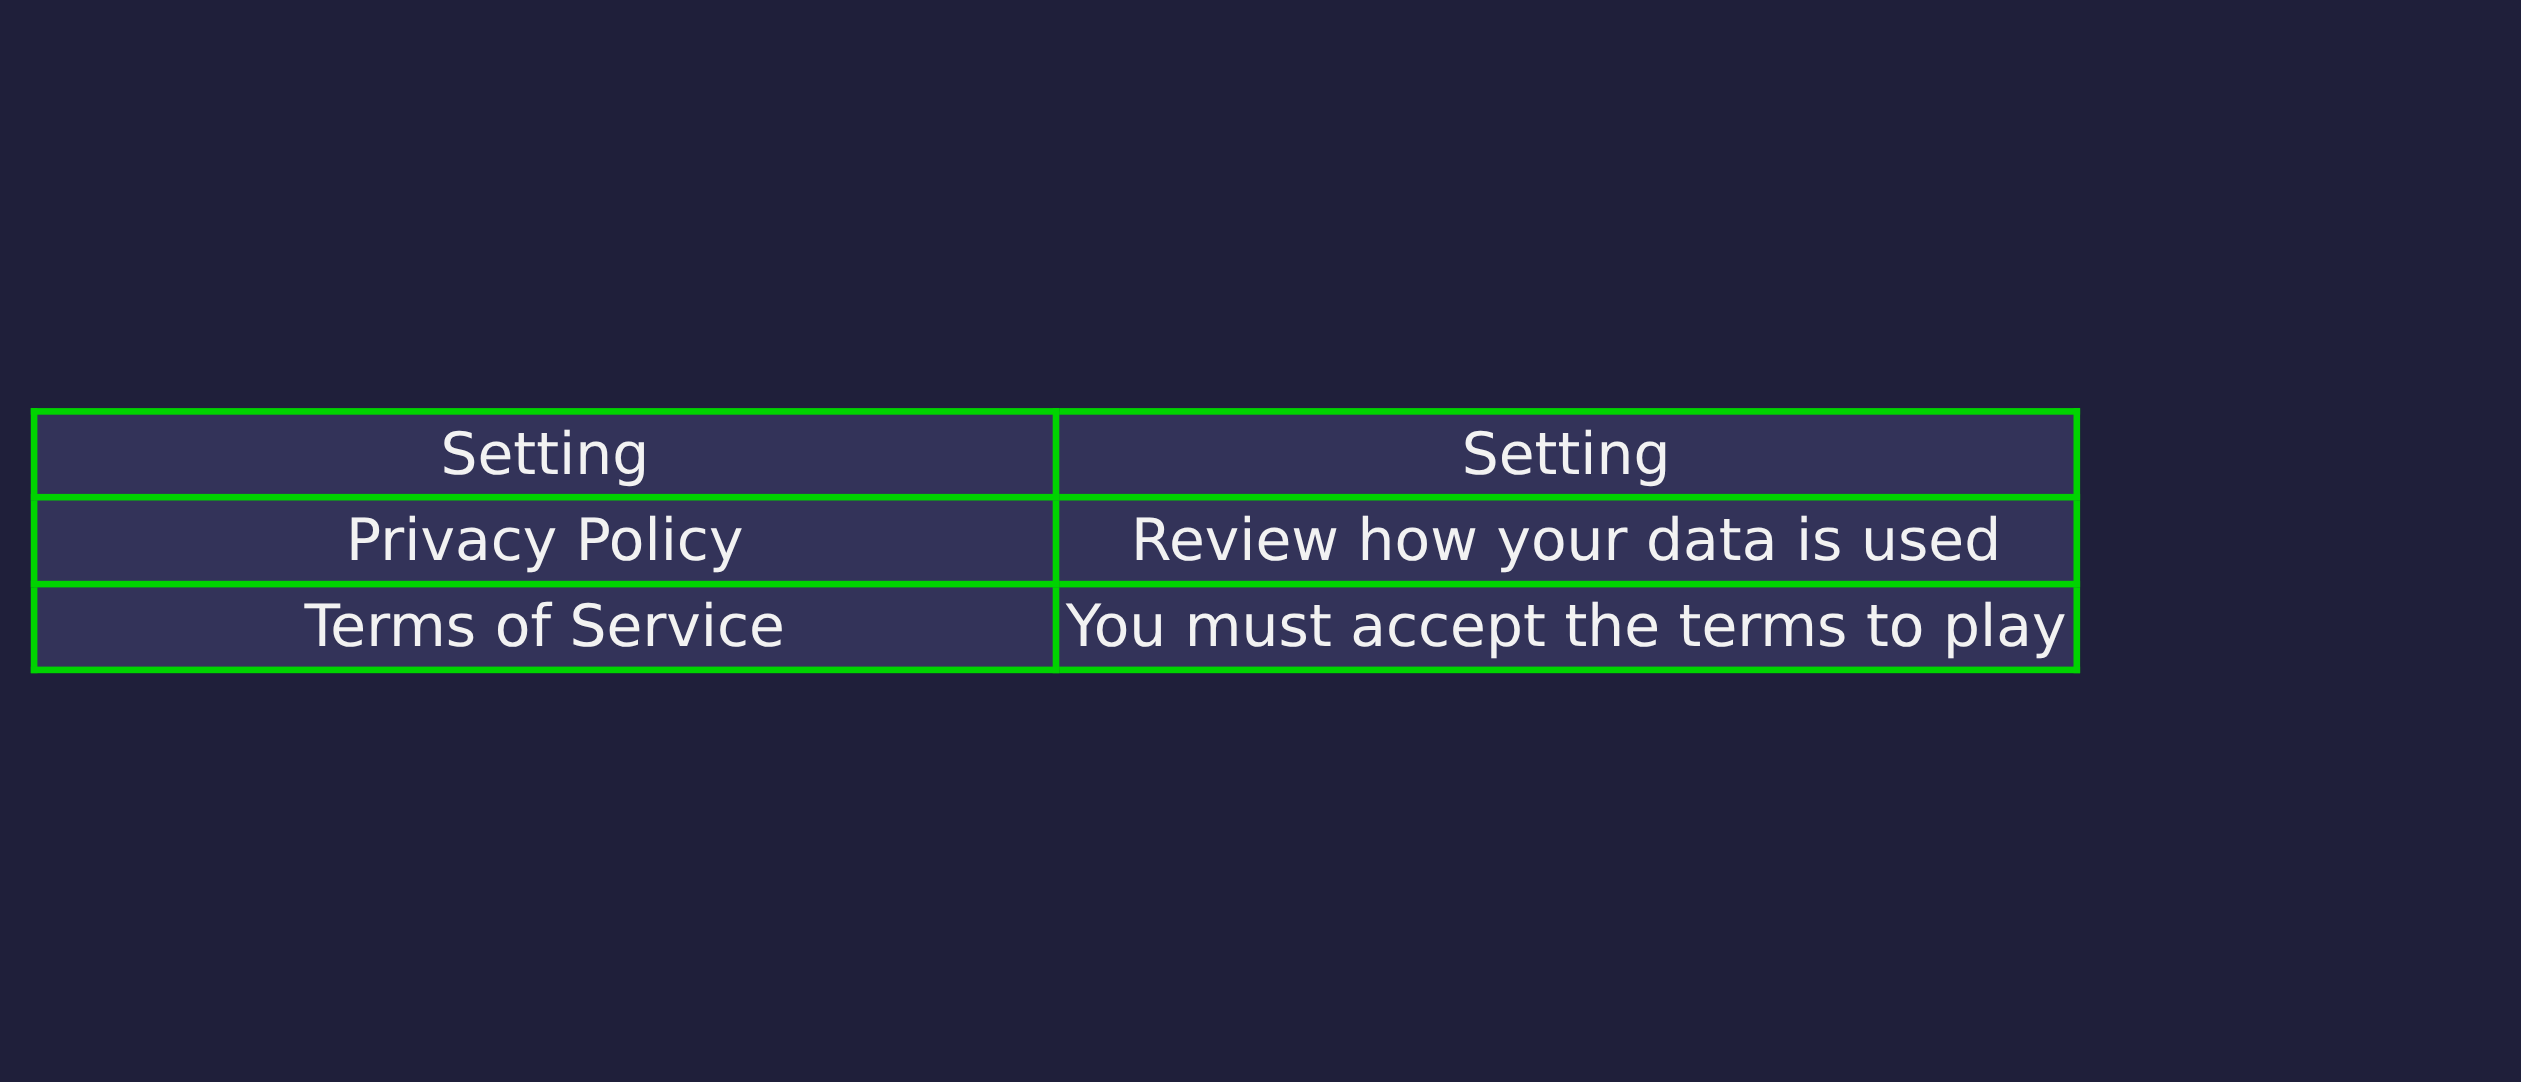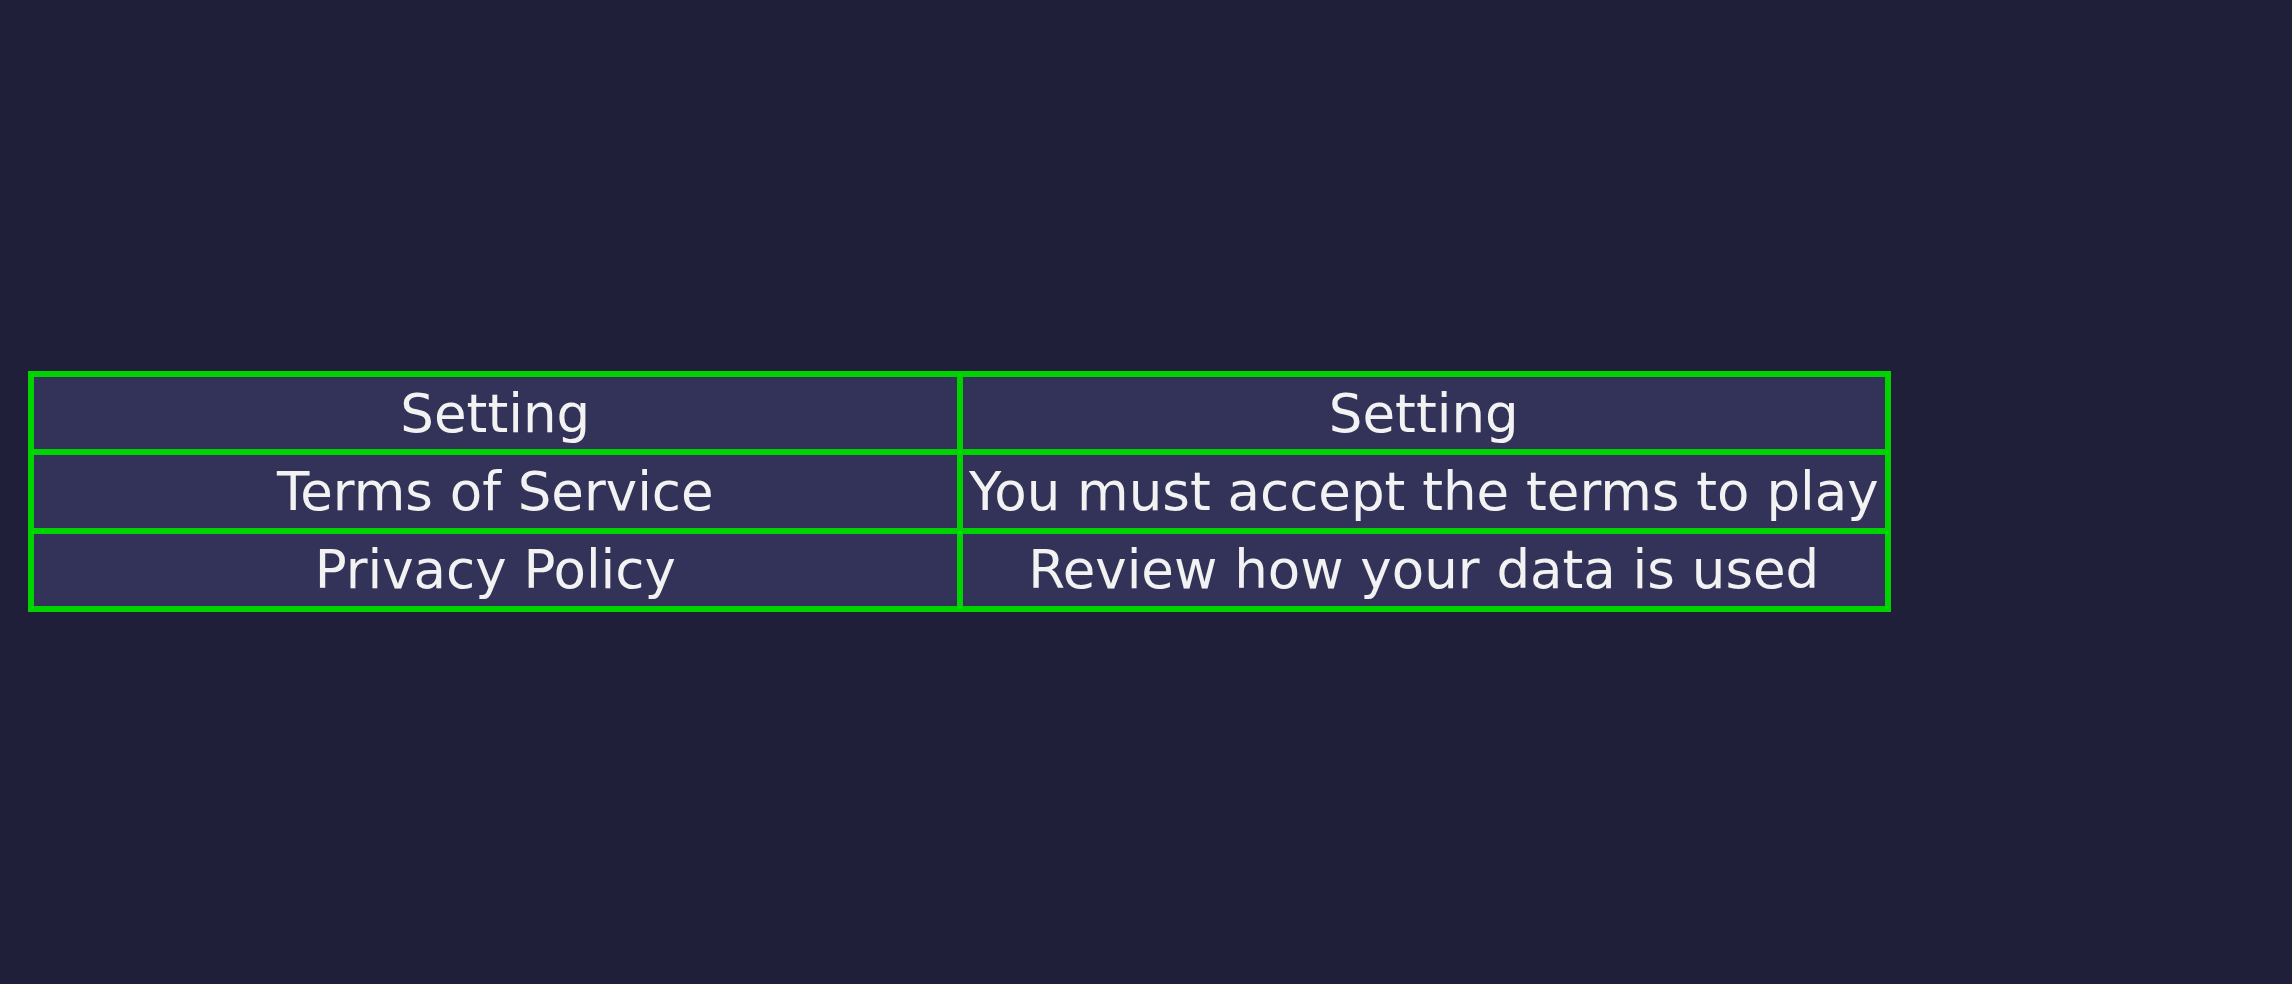--- a/index.html
+++ b/index.html
@@ -52,22 +52,22 @@
 <body>
 
 <div class="stage">
   <table class="settings-table">
     <tbody>
       <tr>
         <th>Setting</th>
         <th>Setting</th>
       </tr>
       <tr>
+        <td>Privacy Policy</td>
+        <td>Review how your data is used</td>
+      </tr>
+      <tr>
         <td>Terms of Service</td>
         <td>You must accept the terms to play</td>
-      </tr>
-      <tr>
-        <td>Privacy Policy</td>
-        <td>Review how your data is used</td>
       </tr>
     </tbody>
   </table>
 </div>
 
 </body></html>

